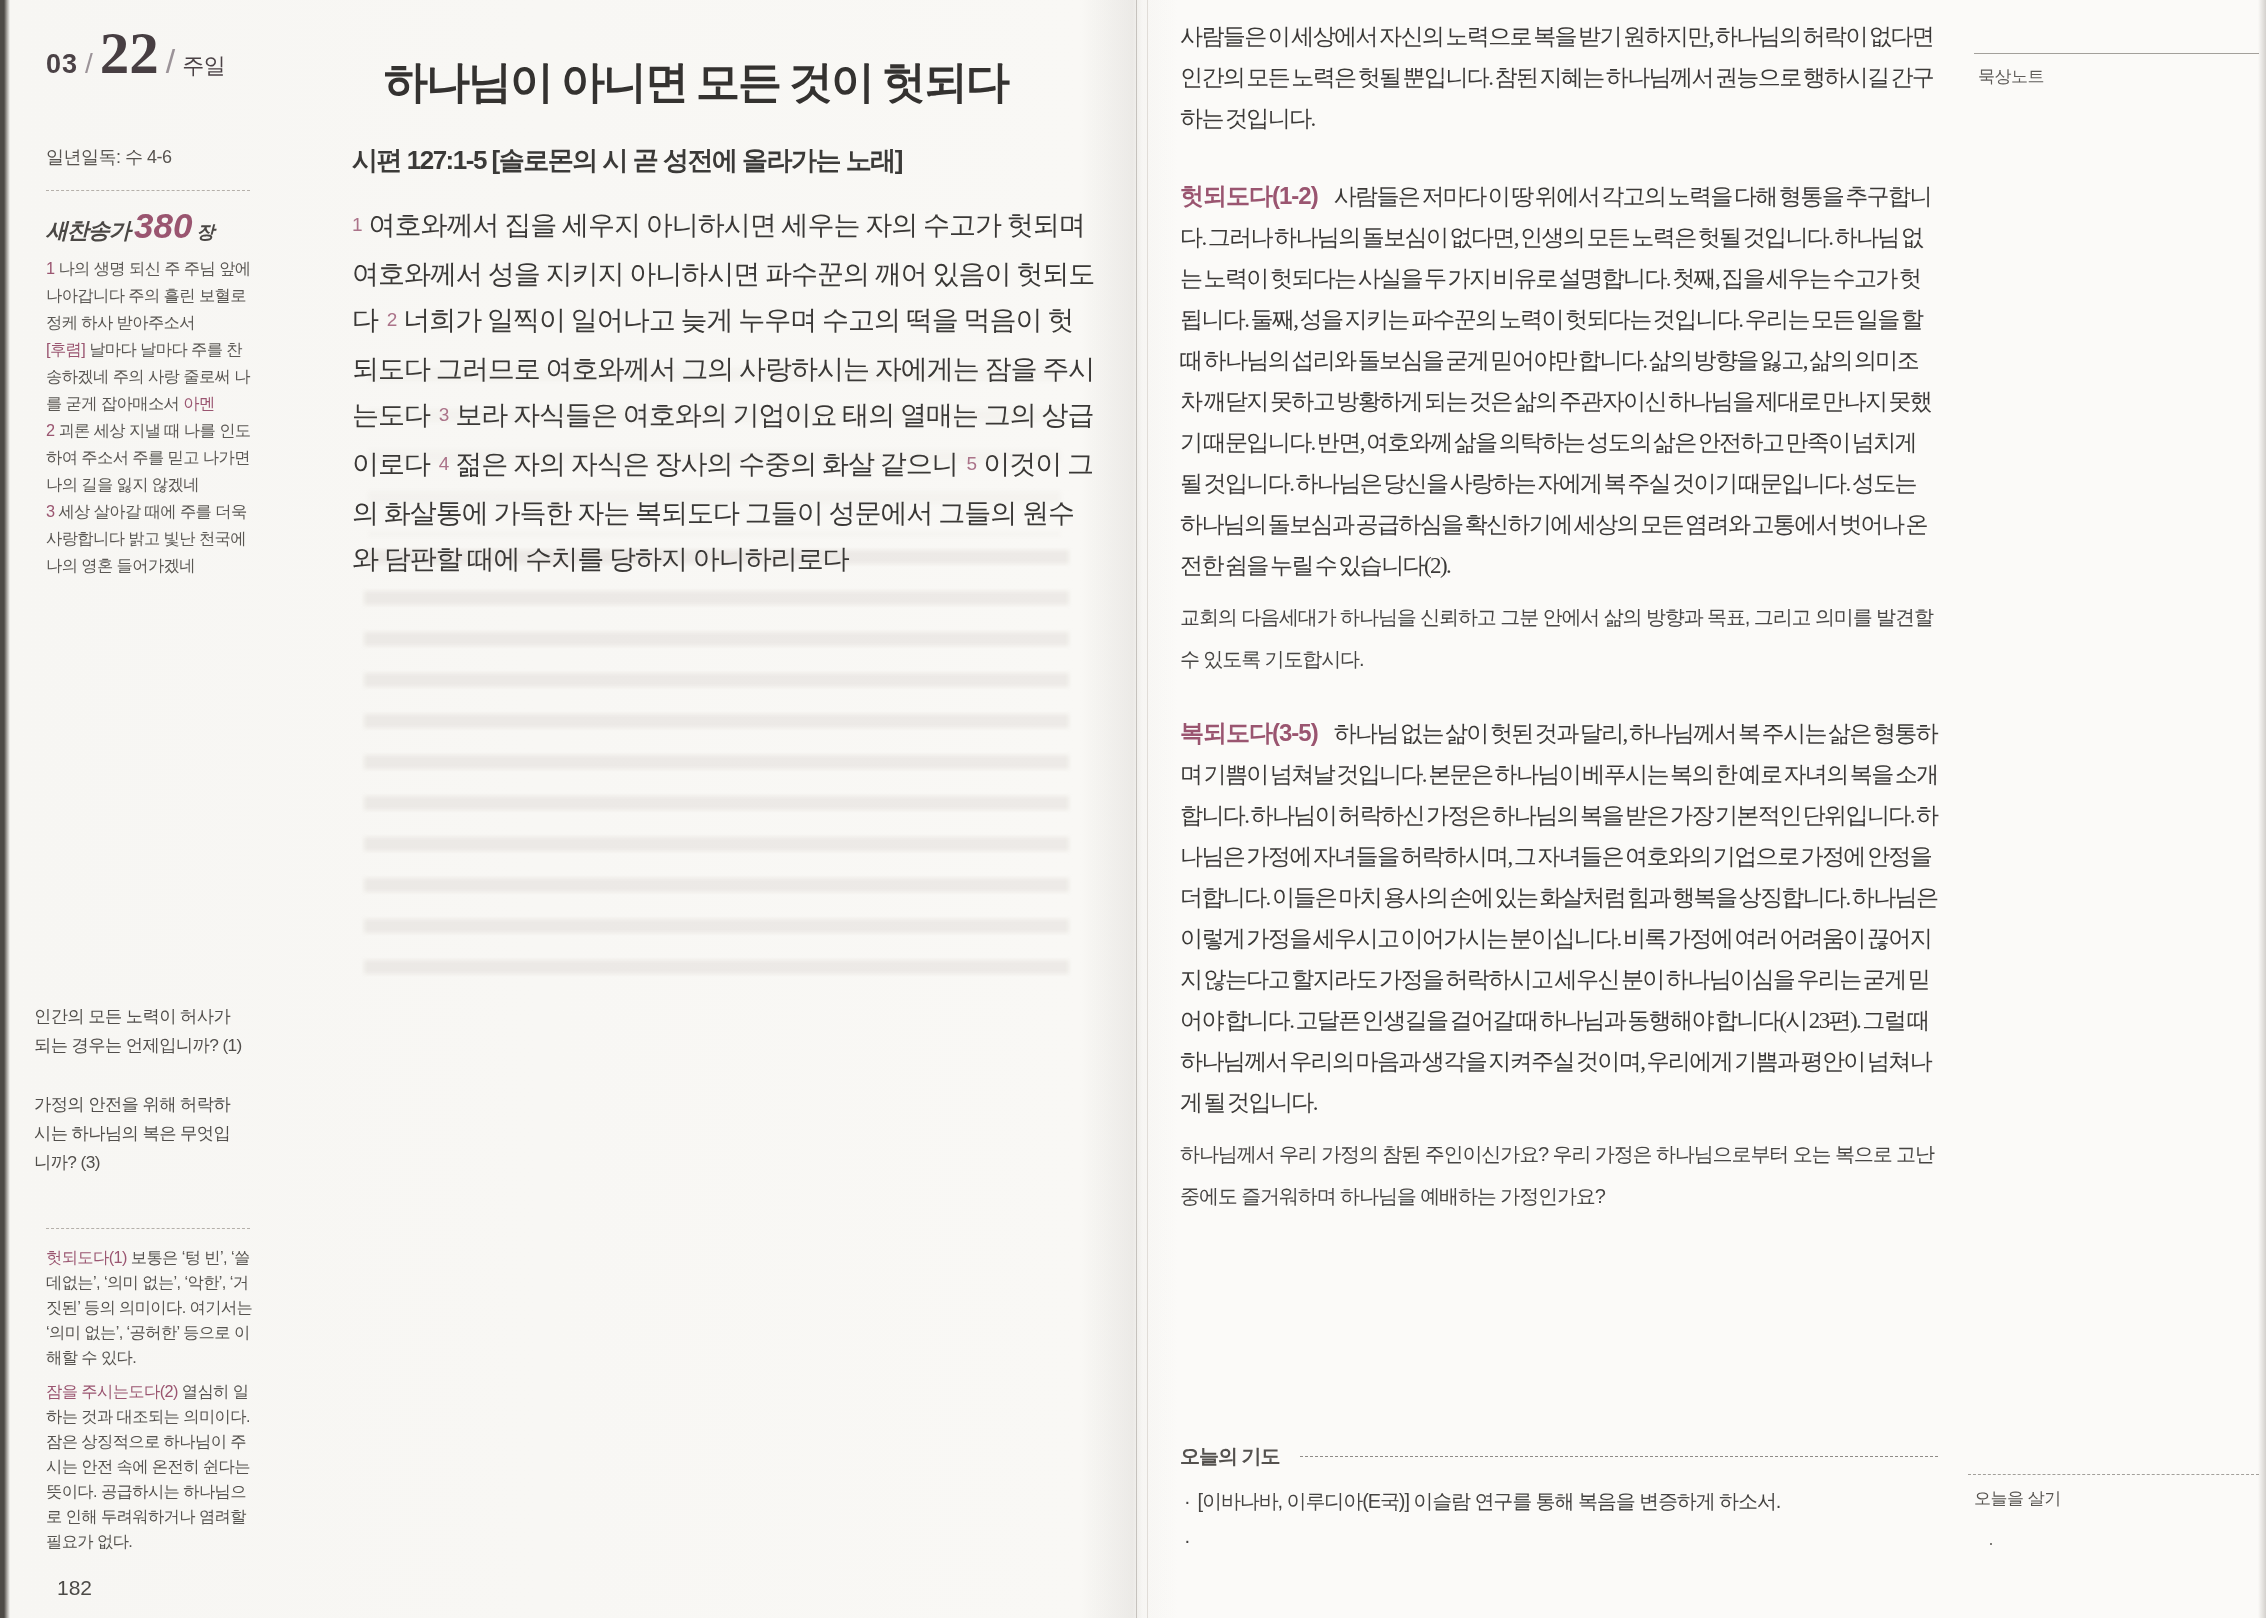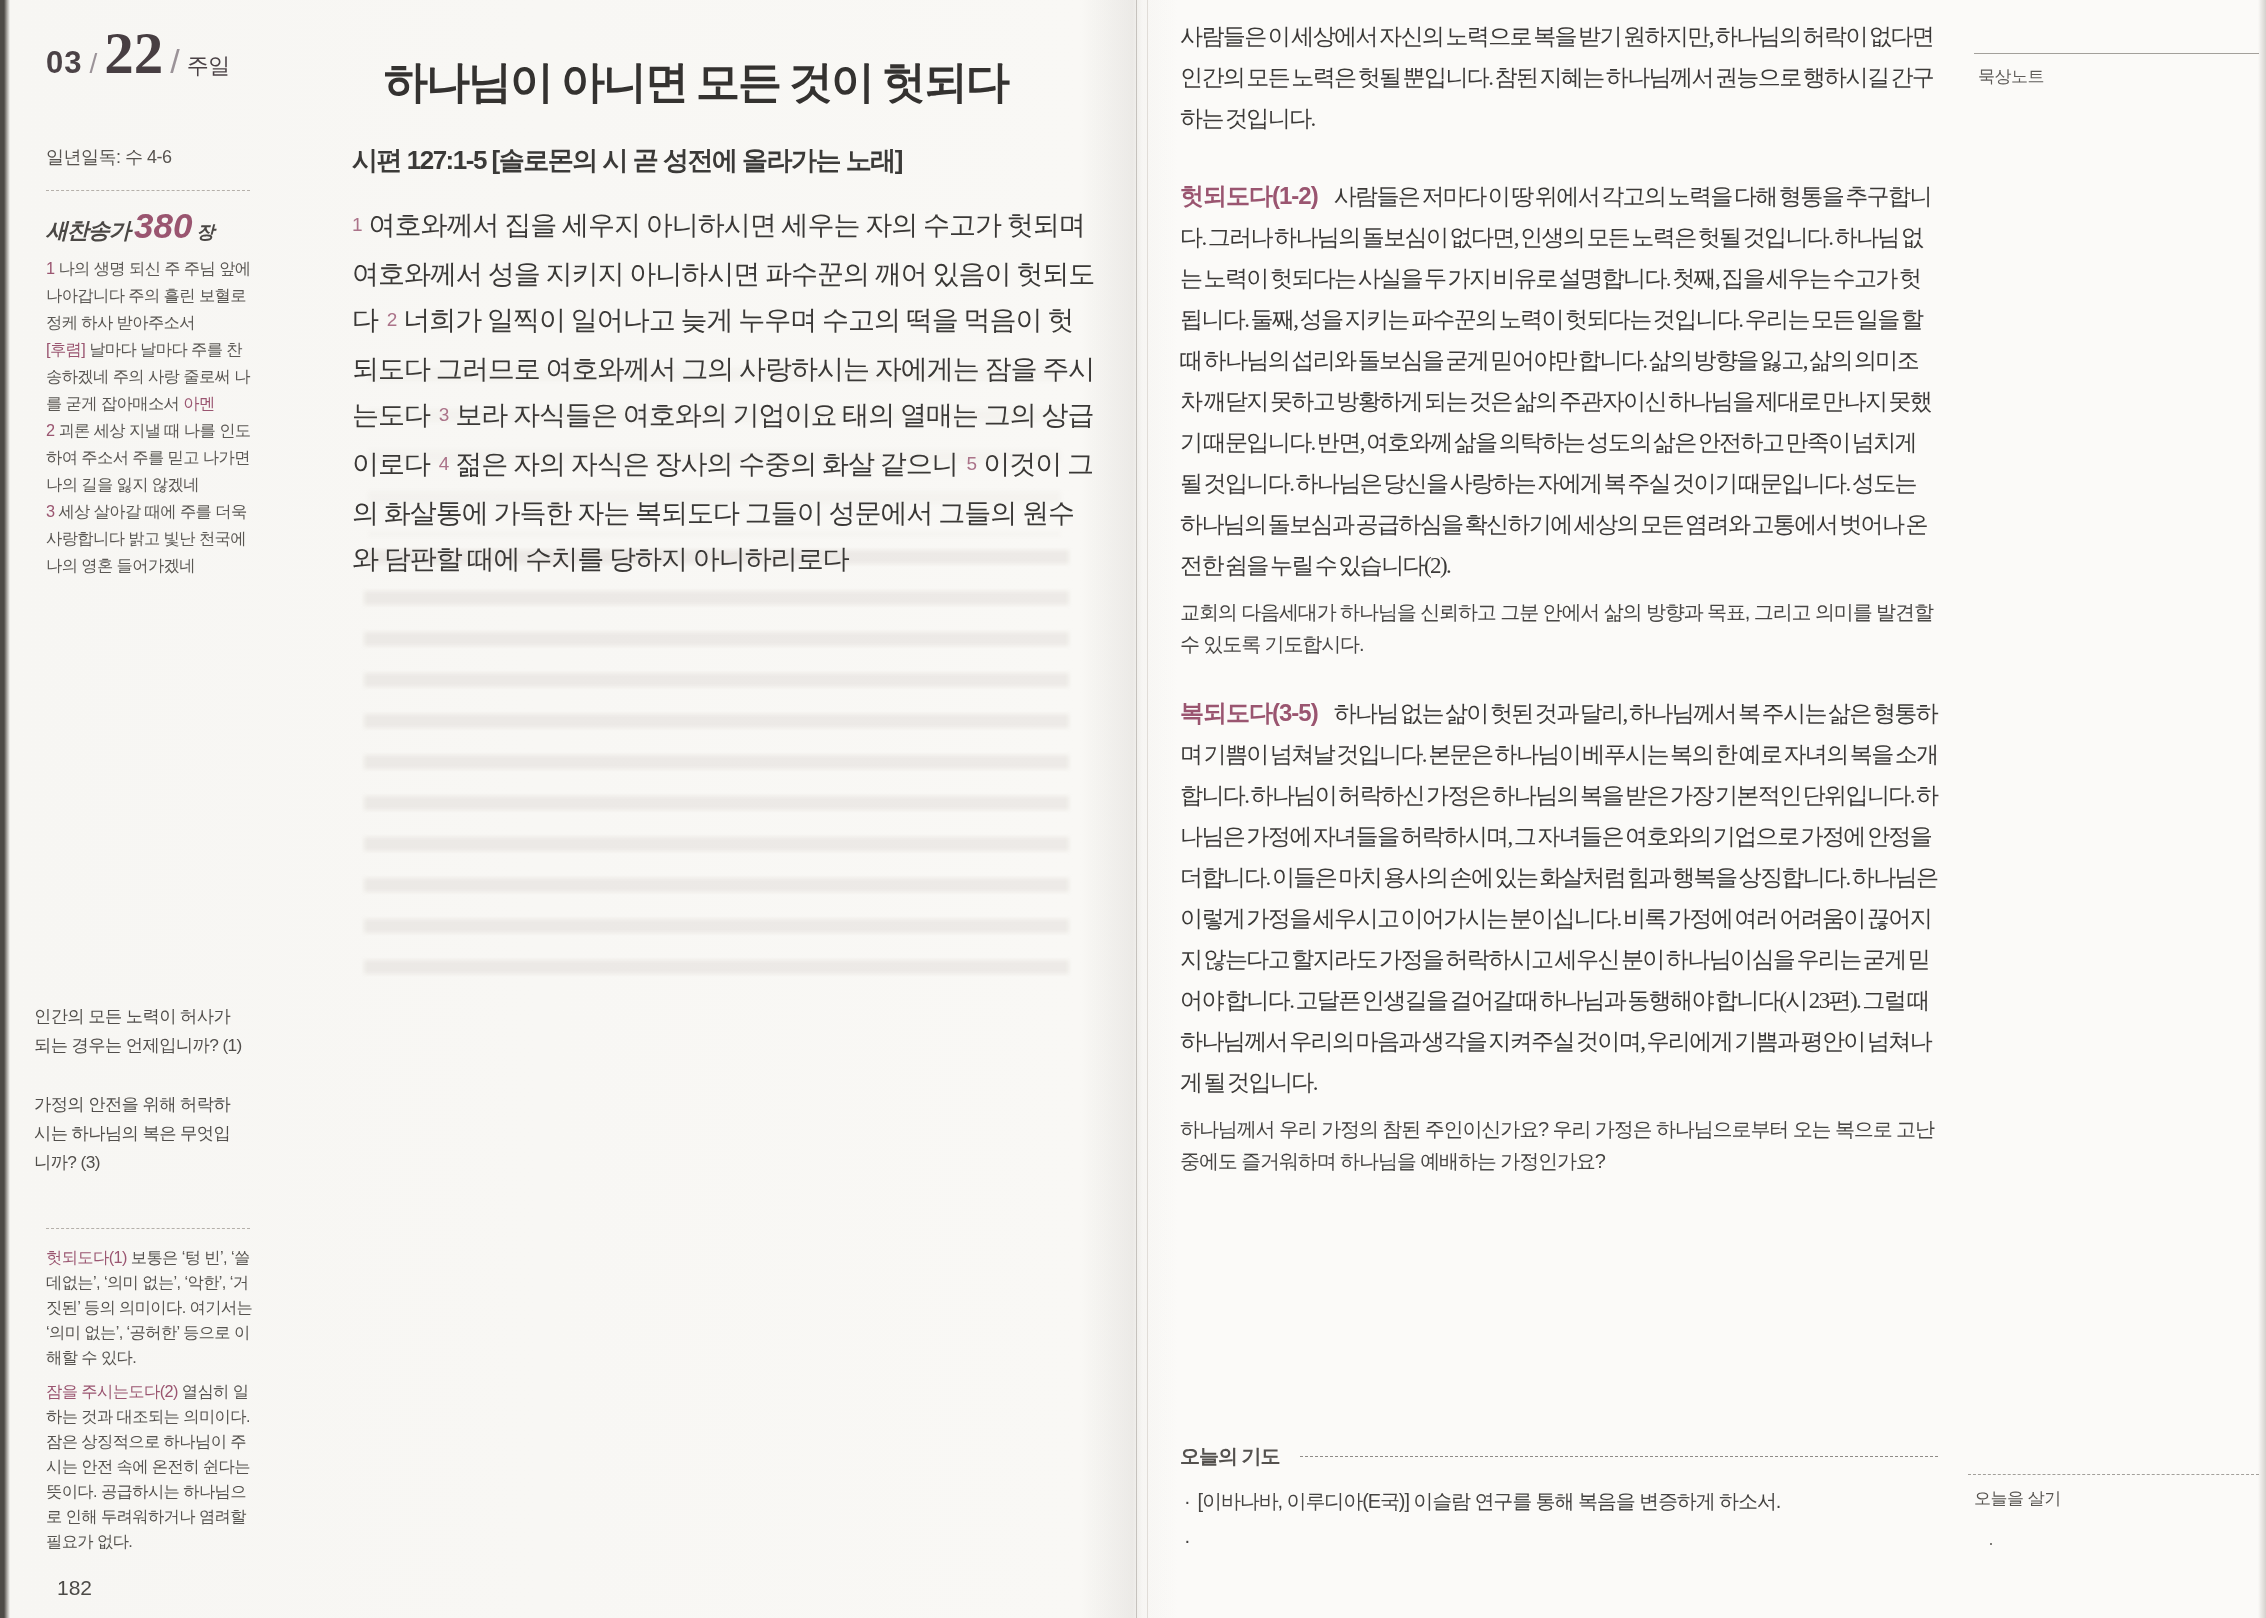--- a/index.html
+++ b/index.html
@@ -18,21 +18,21 @@
   .gutter-line1{position:absolute;left:1136px;top:0;width:1px;height:100%;background:#c6c2bd;}
   .gutter-line2{position:absolute;left:1147px;top:0;width:1px;height:100%;background:#e0dcd7;}
   .ghost{position:absolute;filter:blur(2px);pointer-events:none;}
   .ghost.g1{left:368px;top:368px;width:693px;height:168px;opacity:.5;
     background:repeating-linear-gradient(180deg,rgba(150,136,122,.08) 0 13px,rgba(0,0,0,0) 13px 41px);}
   .ghost.g2{left:364px;top:550px;width:705px;height:426px;
     background:repeating-linear-gradient(180deg,rgba(148,132,118,.11) 0 14px,rgba(0,0,0,0) 14px 41px);}
 
   
   .date-row{position:absolute;left:46px;top:24px;display:flex;align-items:baseline;gap:7px;}
-  .date-month{font-size:31px;font-weight:700;color:#4b4246;letter-spacing:1px;}
+  .date-month{font-size:27px;font-weight:700;color:#4b4246;letter-spacing:1px;}
   .date-slash{font-size:28px;color:#9b9398;font-weight:400;}
   .date-slash.big{font-size:34px;}
   .date-day{font-family:"Liberation Serif","DejaVu Serif",serif;font-size:59px;font-weight:700;color:#473e42;line-height:1;}
   .date-week{font-size:22px;font-weight:400;color:#4b4246;letter-spacing:-0.5px;}
   .reading{position:absolute;left:46px;top:145px;font-size:18px;color:#57534f;letter-spacing:-0.5px;}
   .rule-a{position:absolute;left:46px;top:190px;width:204px;border-top:1.5px dashed #b5b0aa;}
   .hymn-head{position:absolute;left:46px;top:206px;display:flex;align-items:baseline;gap:4px;font-style:italic;}
   .hymn-label{font-size:22px;font-weight:700;color:#4a4744;letter-spacing:-1px;}
   .hymn-number{font-size:35px;font-weight:800;letter-spacing:0;}
   .hymn-unit{font-size:18px;font-weight:700;color:#4a4744;}
@@ -54,21 +54,21 @@
     font-family:"Liberation Serif","DejaVu Serif",serif;font-size:27px;line-height:46px;color:#3a3836;letter-spacing:-1px;}
   .vnum{font-family:"Liberation Sans","DejaVu Sans",sans-serif;font-size:19px;position:relative;top:-3px;margin:0 7px 0 3px;}
   .vnum.first{margin-left:0;}
 
   
   .commentary-flow{position:absolute;left:1180px;top:16px;width:758px;}
   .intro,.commentary{margin:0 0 36px;font-family:"Liberation Serif","DejaVu Serif",serif;
     font-size:23px;line-height:41px;color:#3b3937;letter-spacing:-1.6px;word-spacing:-2px;}
   .commentary{margin:0 0 10px;}
   .sec-head{font-family:"Liberation Sans","DejaVu Sans",sans-serif;font-weight:700;font-size:24px;letter-spacing:-1px;margin-right:16px;}
-  .sec-note{margin:0 0 32px;font-size:20px;line-height:32px;color:#474543;letter-spacing:-1.1px;}
+  .sec-note{margin:0 0 32px;font-size:20px;line-height:42px;color:#474543;letter-spacing:-1.1px;}
 
   
   .prayer{position:absolute;left:1180px;top:1443px;width:758px;}
   .prayer-head{display:flex;align-items:center;}
   .prayer-label{font-size:20px;font-weight:600;color:#54514e;letter-spacing:-1px;white-space:nowrap;}
   .prayer-rule{flex:1;margin-left:20px;border-top:1.5px dashed #8f8b87;}
   .prayer-items{margin-top:12px;font-size:20px;line-height:39px;color:#454341;letter-spacing:-1.1px;}
   .prayer-item .bullet{margin:0 8px 0 4px;color:#454341;}
 
   

